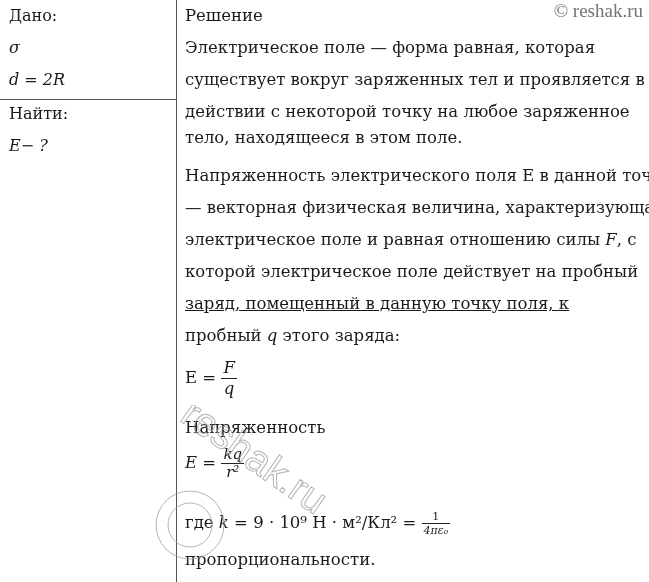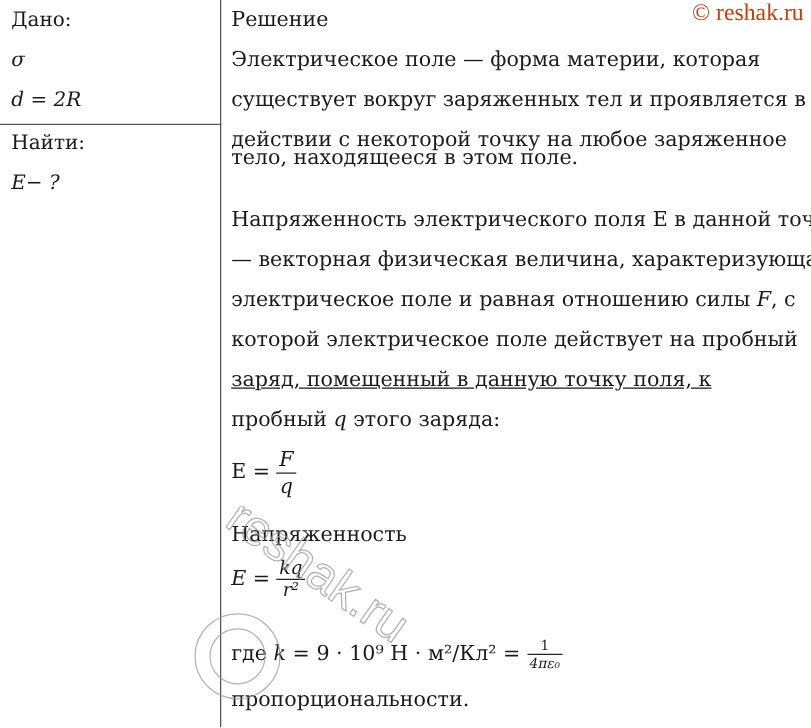--- a/index.html
+++ b/index.html
@@ -21,21 +21,21 @@
     }
     .math { font-style: italic; }
     .right-col {
       position: absolute; left: 185px; top: 0; width: 460px;
     }
     .rline {
       position: absolute; left: 0; font-size: 16.5px; line-height: 20px; white-space: nowrap;
     }
     .copyright {
       position: absolute; right: 6px; top: 0px; font-size: 19px;
-      font-family: "Liberation Serif", serif; color: #c2410c;
+      font-family: "Liberation Serif", serif; color: #737373;
     }
     .frac {
       display: inline-block; vertical-align: middle; text-align: center; position: relative;
     }
     .frac .num { display: block; border-bottom: 1.5px solid #222; padding: 0 2px; font-style: italic; }
     .frac .den { display: block; font-style: italic; padding: 0 2px; }
     .smallfrac { font-size: 11px; line-height: 13px; }
     .watermark {
       position: absolute; left: 148px; top: 405px; width: 200px; height: 175px;
       pointer-events: none;
@@ -51,24 +51,24 @@
   <div class="given-line" style="top:104px;text-align:right;">Найти:</div>
   <div class="given-line math" style="top:136px;">E− ?</div>
 </div>
 <div class="hdivider"></div>
 
 <div class="copyright">© reshak.ru</div>
 
 <div class="right-col">
   <div class="rline" style="top:6px;">Решение</div>
 
-  <div class="rline" style="top:38px;">Электрическое поле — форма материи, которая</div>
+  <div class="rline" style="top:38px;">Электрическое поле — форма равная, которая</div>
   <div class="rline" style="top:70px;">существует вокруг заряженных тел и проявляется в</div>
   <div class="rline" style="top:102px;">действии с некоторой точку на любое заряженное</div>
-  <div class="rline" style="top:116px;">тело, находящееся в этом поле.</div>
+  <div class="rline" style="top:128px;">тело, находящееся в этом поле.</div>
 
   <div class="rline" style="top:166px;">Напряженность электрического поля E в данной точке</div>
   <div class="rline" style="top:198px;">— векторная физическая величина, характеризующая</div>
   <div class="rline" style="top:230px;">
     <span>электрическое поле и равная отношению силы </span><span class="math">F</span><span>, с</span>
   </div>
   <div class="rline" style="top:262px;">которой электрическое поле действует на пробный</div>
   <div class="rline" style="top:294px;text-decoration:underline;">заряд, помещенный в данную точку поля, к</div>
   <div class="rline" style="top:326px;">
     <span>пробный </span><span class="math">q</span><span> этого заряда:</span>

